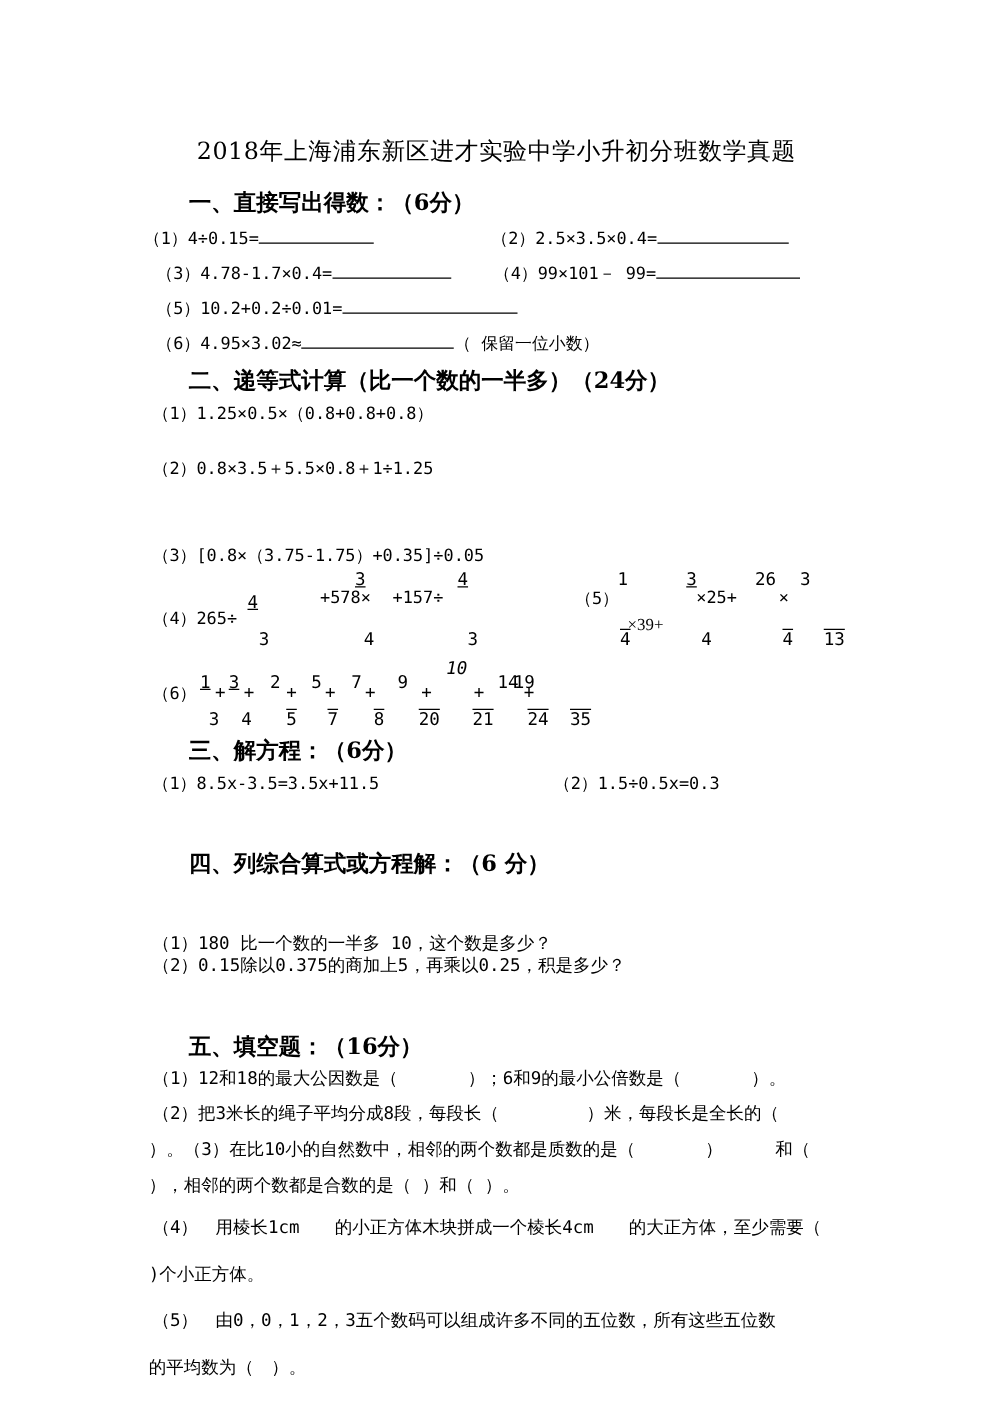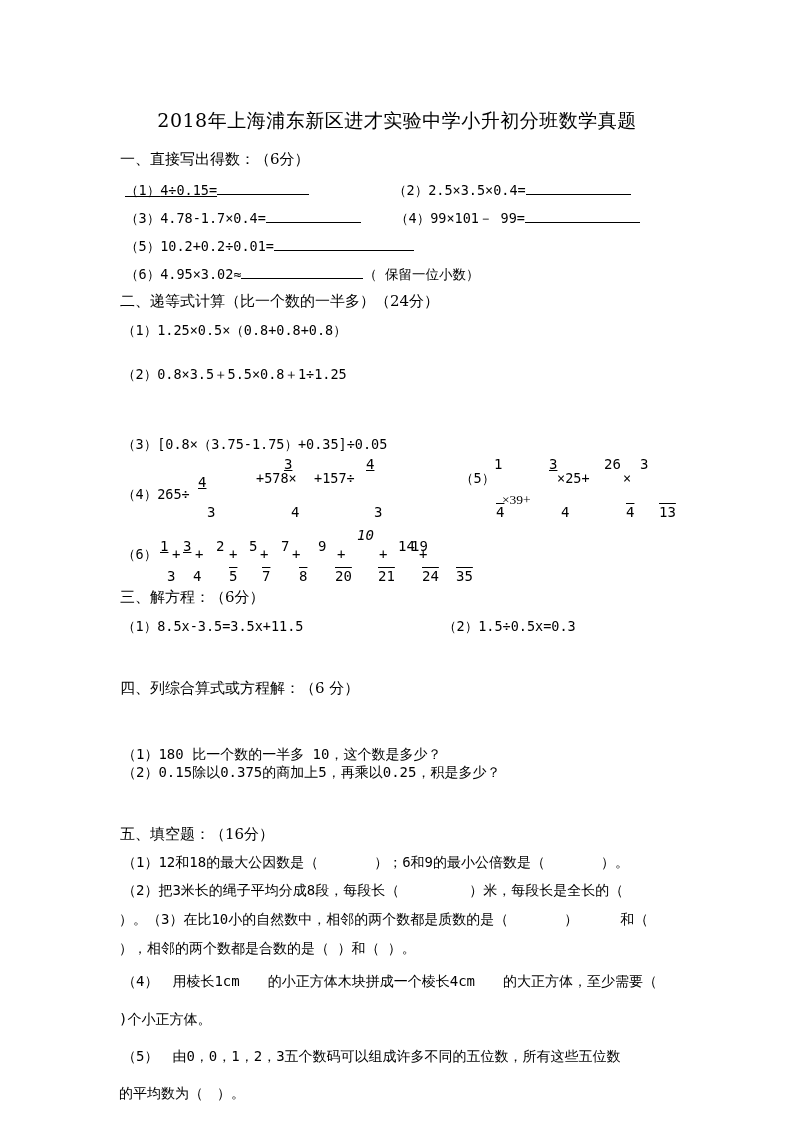--- a/index.html
+++ b/index.html
@@ -1,35 +1,35 @@
 <!DOCTYPE html>
 <html><head>
 <meta charset="utf-8">
 <style>
   html, body { margin: 0; padding: 0; background: #ffffff; }
   body { width: 794px; height: 1123px; position: relative; overflow: hidden;
          font-family: "DejaVu Serif", "Liberation Serif", serif; color: #000; }
   .abs { position: absolute; white-space: nowrap; }
   .title { font-size: 19px; top: 108px; left: 0; width: 794px; text-align: center; letter-spacing: 0.5px; }
-  .h { font-size: 15px; font-weight: normal; }
+  .h { font-size: 18px; font-weight: bold; margin-left: 31px; }
   .t { font-size: 13.5px; font-family: "DejaVu Sans Mono", "Liberation Mono", monospace; }
   .cj { font-size: 14px; }
   .blank { display: inline-block; border-bottom: 1px solid #000; height: 14px; vertical-align: baseline; }
   .frac-n, .frac-d { position: absolute; font-size: 14px; font-family: "DejaVu Sans Mono", "Liberation Mono", monospace; }
   .ul { text-decoration: underline; }
   .ol { text-decoration: overline; }
 </style>
 </head>
 <body>
 
 <div class="abs title">2018年上海浦东新区进才实验中学小升初分班数学真题</div>
 
 <div class="abs h" style="top:150px; left:120px;">一、直接写出得数：（6分）</div>
 
-<div class="abs t" style="top:180px; left:125px;text-decoration:underline;">
+<div class="abs t" style="top:180px; left:115px;">
   <span>（1）</span><span>4÷0.15=</span><span class="blank" style="width:92px;"></span>
 </div>
 <div class="abs t" style="top:180px; left:393px;">
   <span>（2）</span><span>2.5×3.5×0.4=</span><span class="blank" style="width:105px;"></span>
 </div>
 
 <div class="abs t" style="top:208px; left:125px;">
   <span>（3）</span><span>4.78-1.7×0.4=</span><span class="blank" style="width:95px;"></span>
 </div>
 <div class="abs t" style="top:208px; left:395px;">

